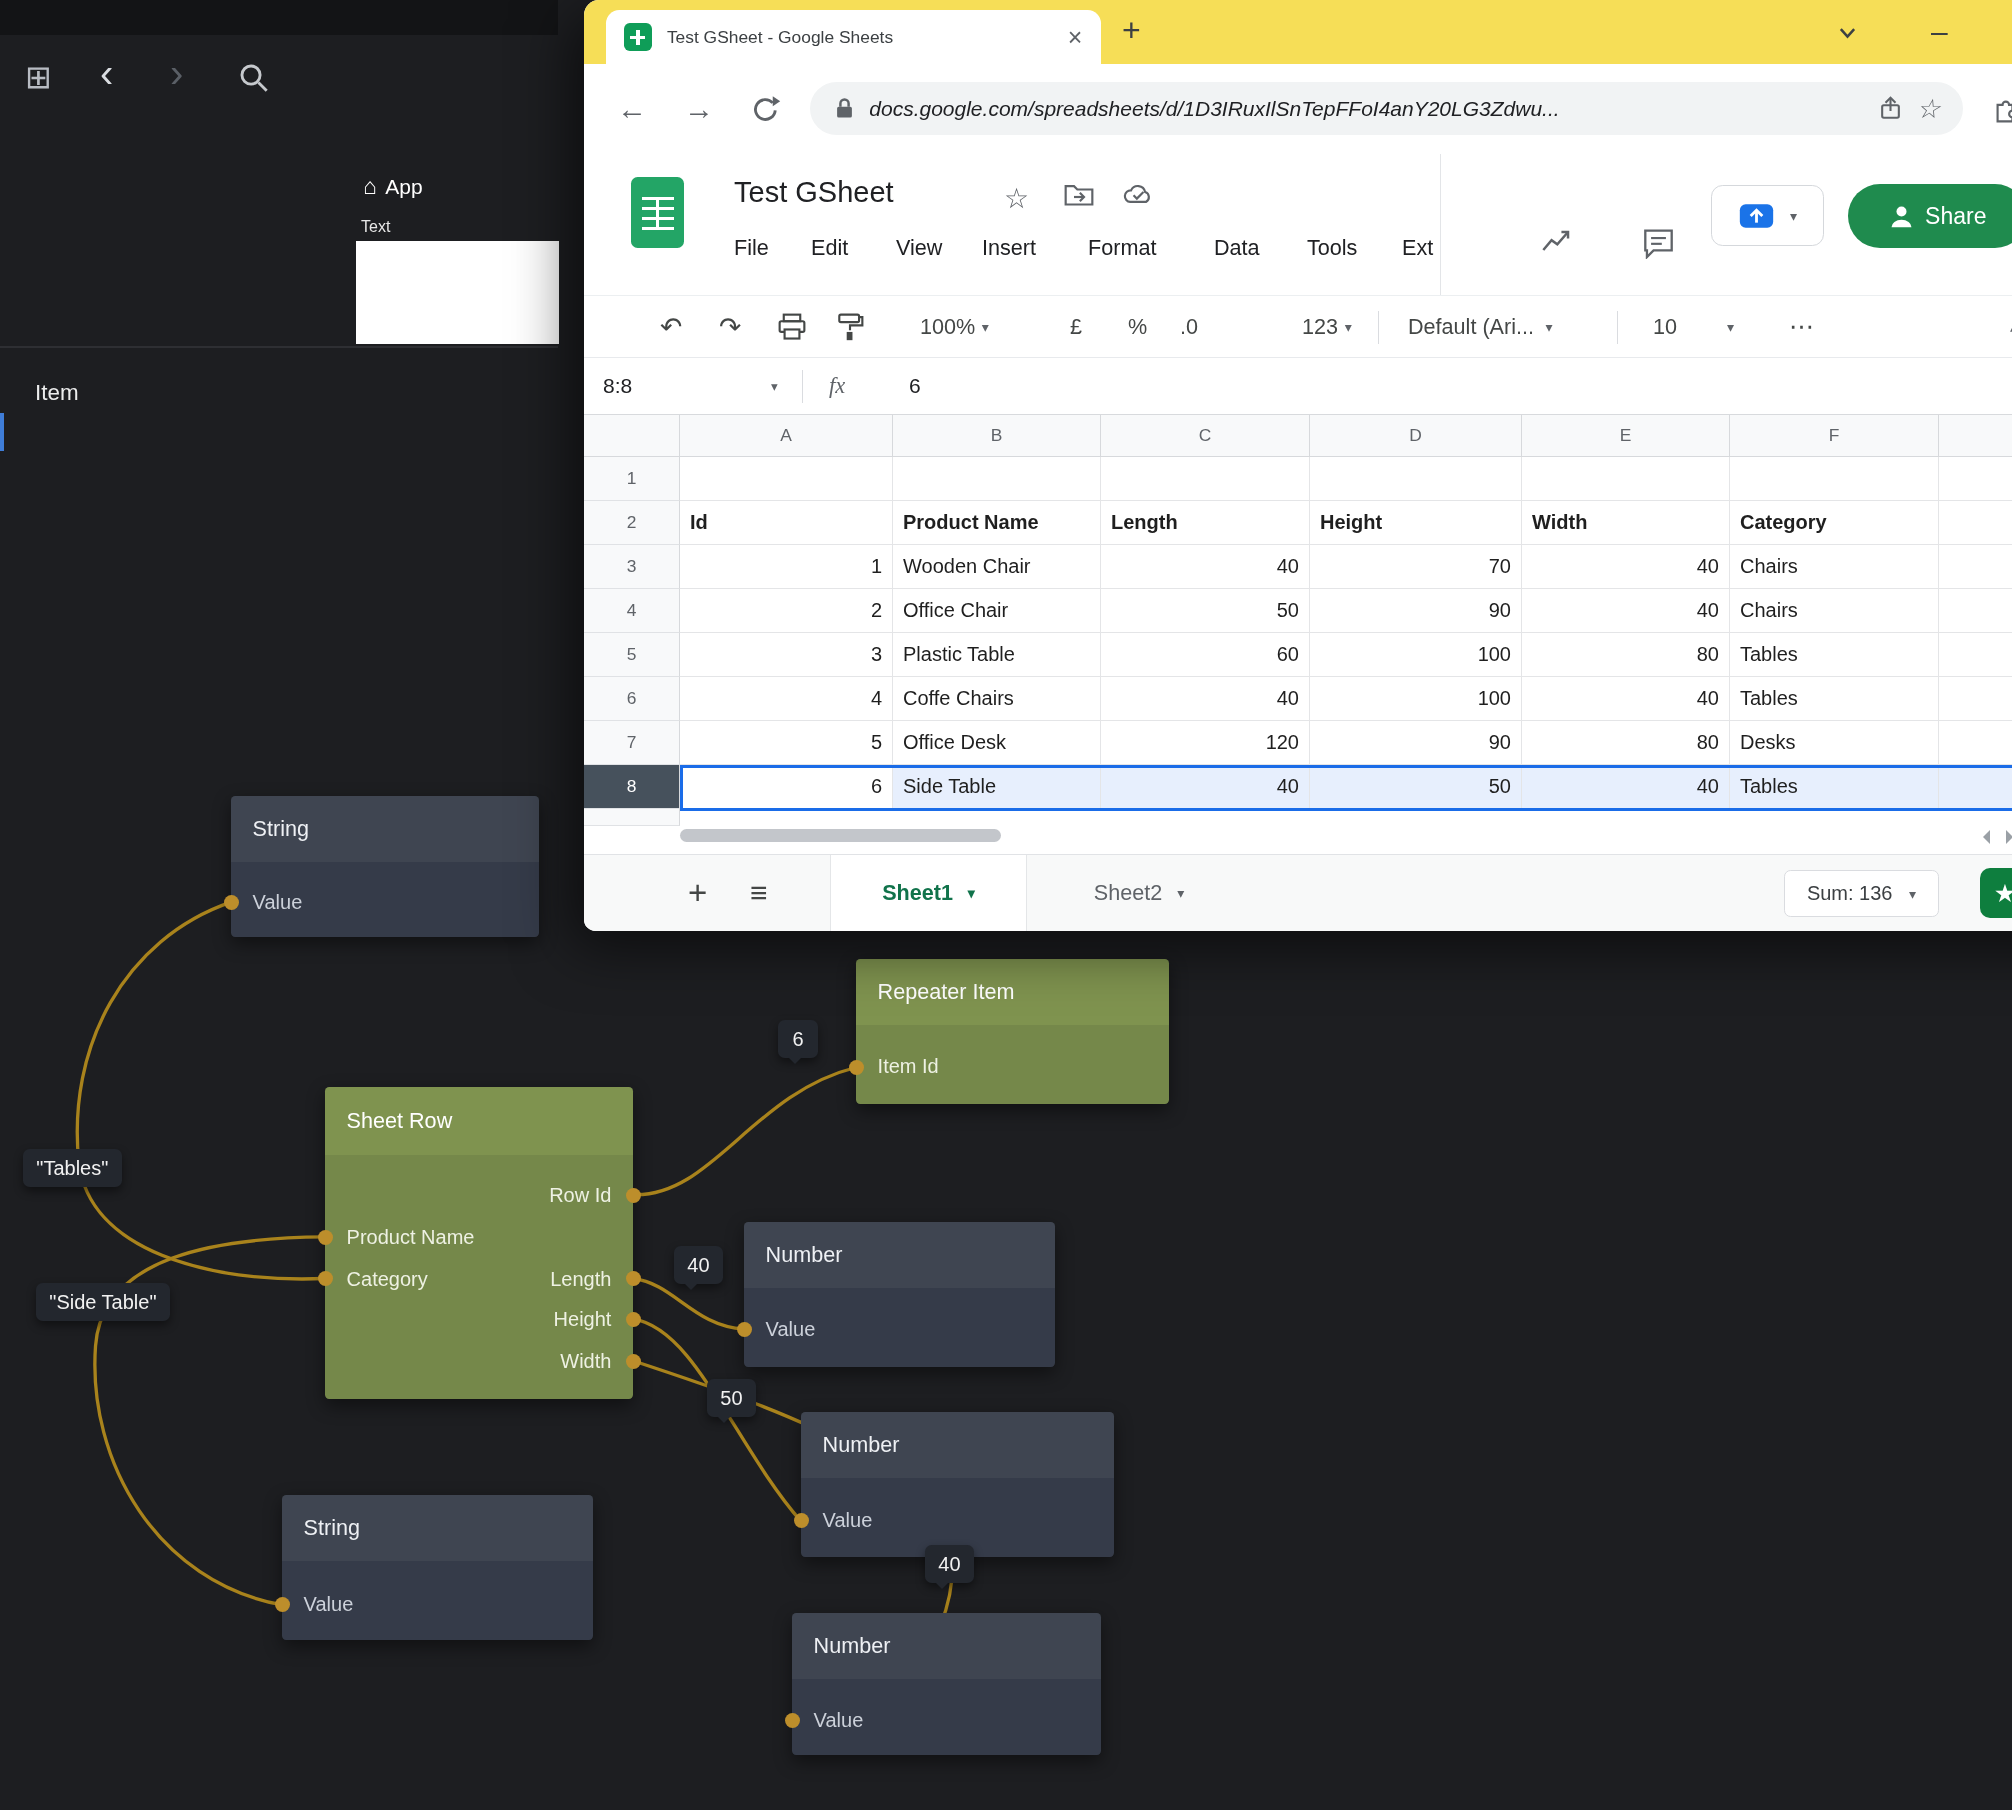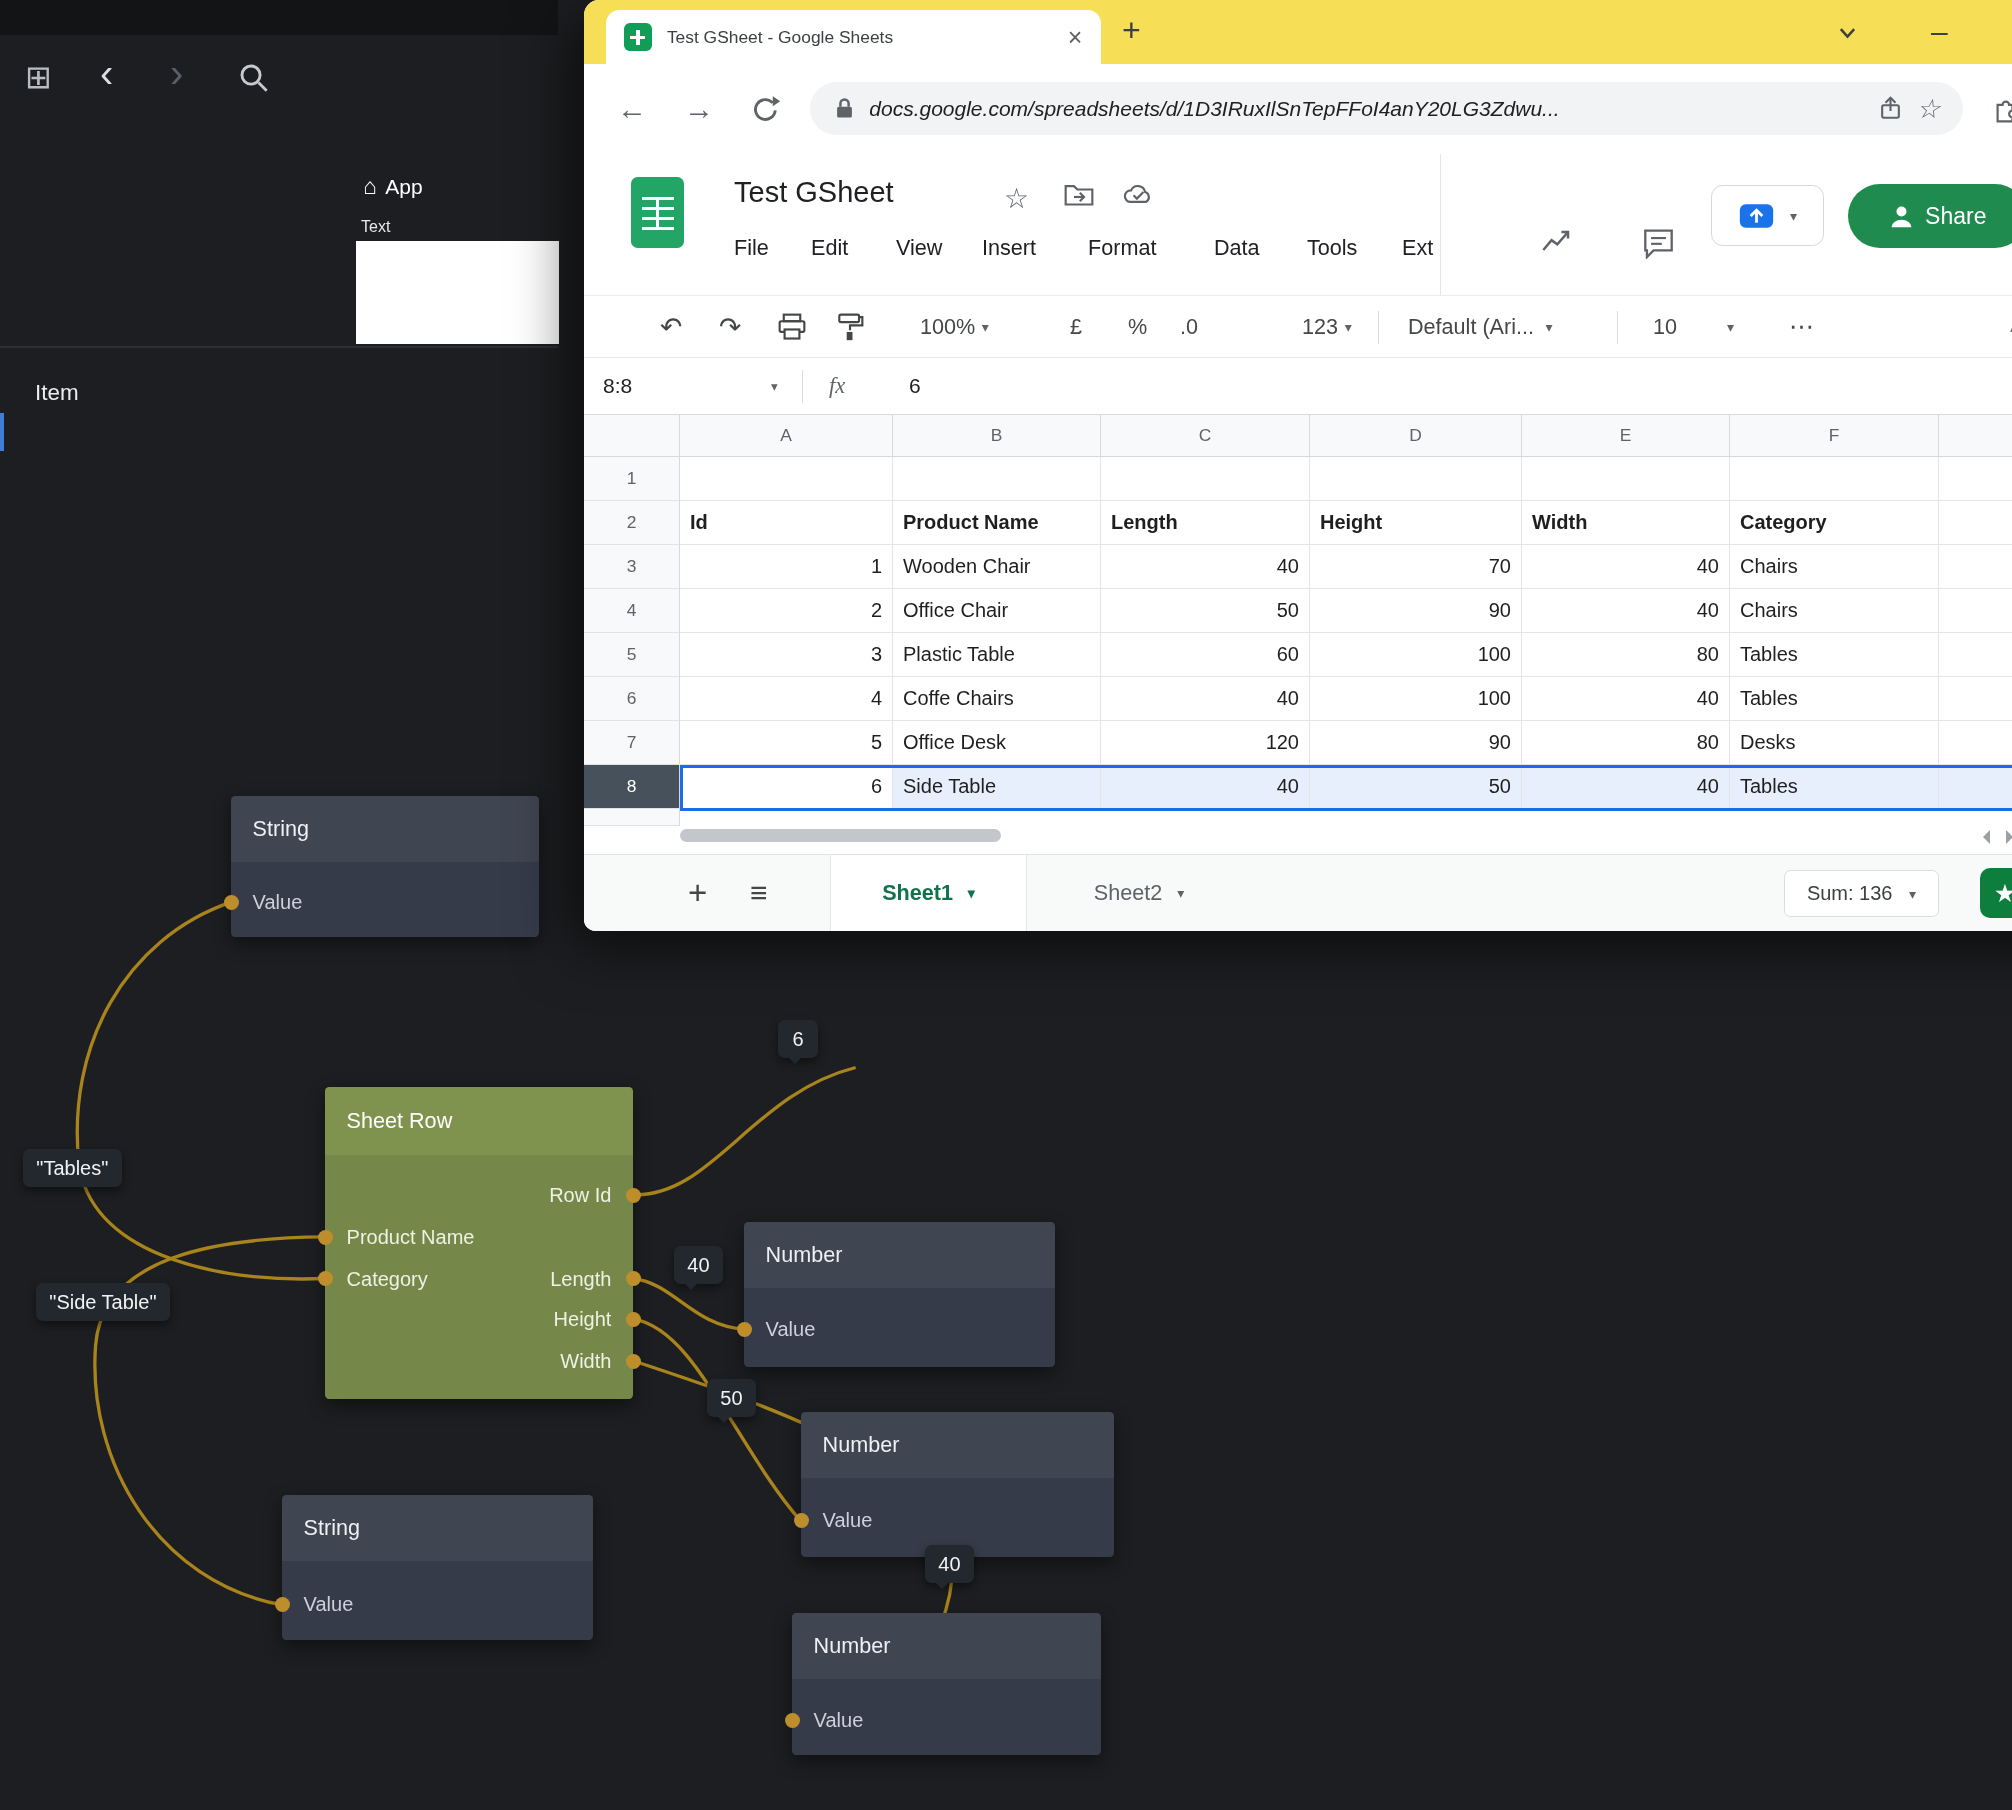--- a/index.html
+++ b/index.html
@@ -167,20 +167,27 @@
     </svg>
 
     <div class="node dark" style="left:231px;top:796px;width:308px;height:141px;">
       <div class="nhd">String</div>
       <div class="nbd">
           <span class="port pl" style="top:40px;">Value</span>
         </div>
       <span class="dot" style="left:-7.5px;top:99px;"></span>
     </div>
 
+    <div class="node green" style="left:856px;top:959px;width:313px;height:145px;">
+      <div class="nhd">Repeater Item</div>
+      <div class="nbd">
+          <span class="port pl" style="top:41px;">Item Id</span>
+        </div>
+      <span class="dot" style="left:-7.5px;top:101px;"></span>
+    </div>
 
     <div class="node green" style="left:325px;top:1087px;width:308px;height:312px;">
       <div class="nhd" style="height:68px;">Sheet Row</div>
       <div class="nbd" style="height:calc(100% - 68px);">
         <span class="port pr" style="top:40px;">Row Id</span>
         <span class="port pl" style="top:82px;">Product Name</span>
         <span class="port pl" style="top:124px;">Category</span>
         <span class="port pr" style="top:124px;">Length</span>
         <span class="port pr" style="top:164px;">Height</span>
         <span class="port pr" style="top:206px;">Width</span>

